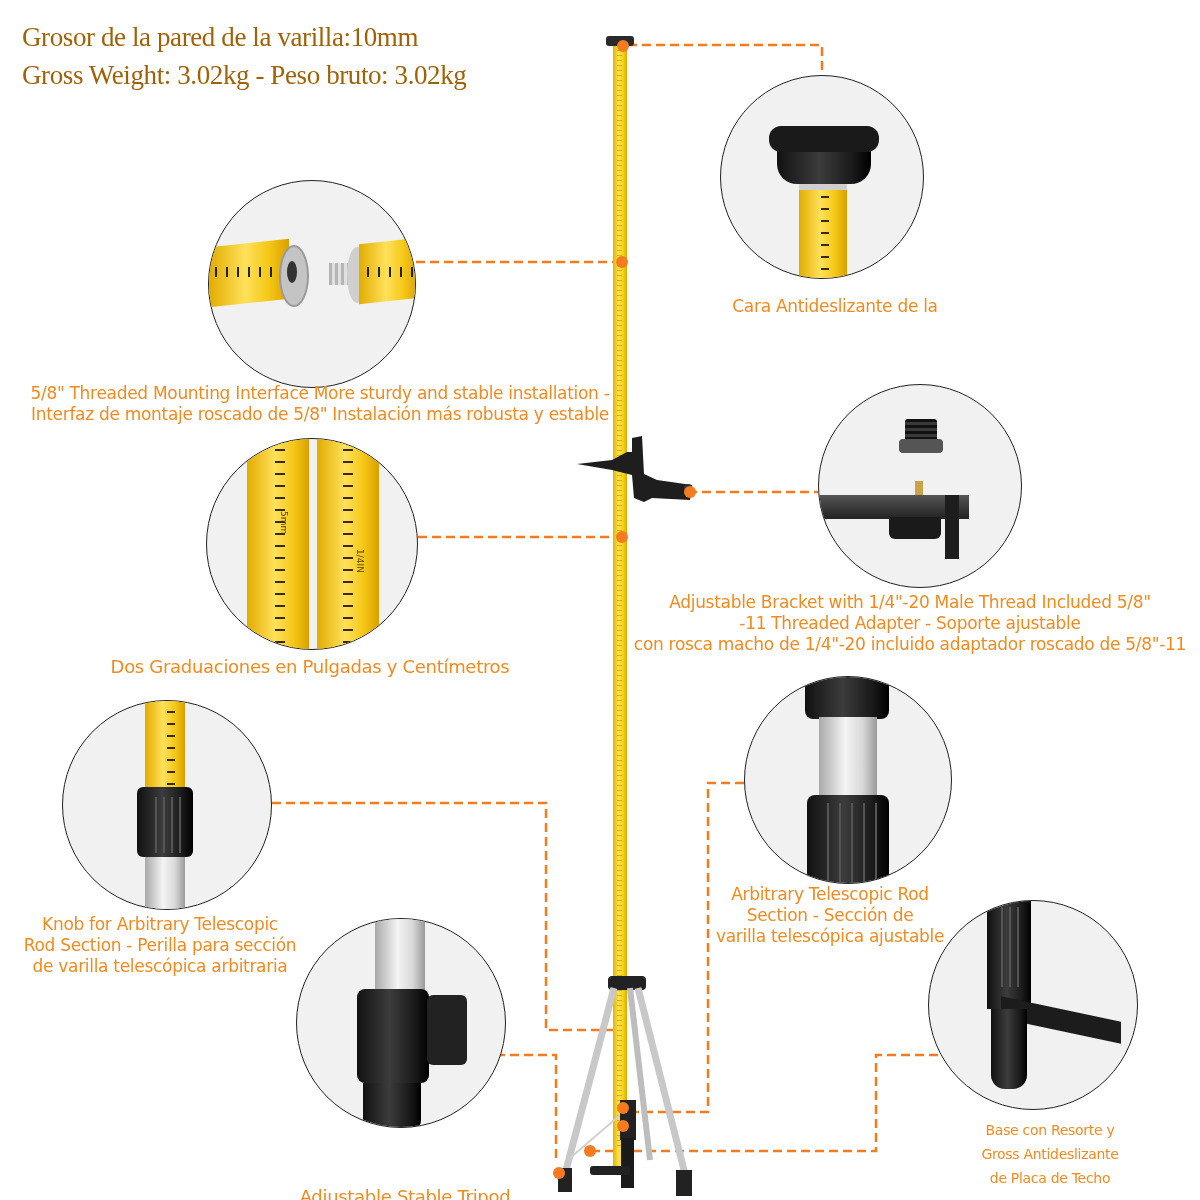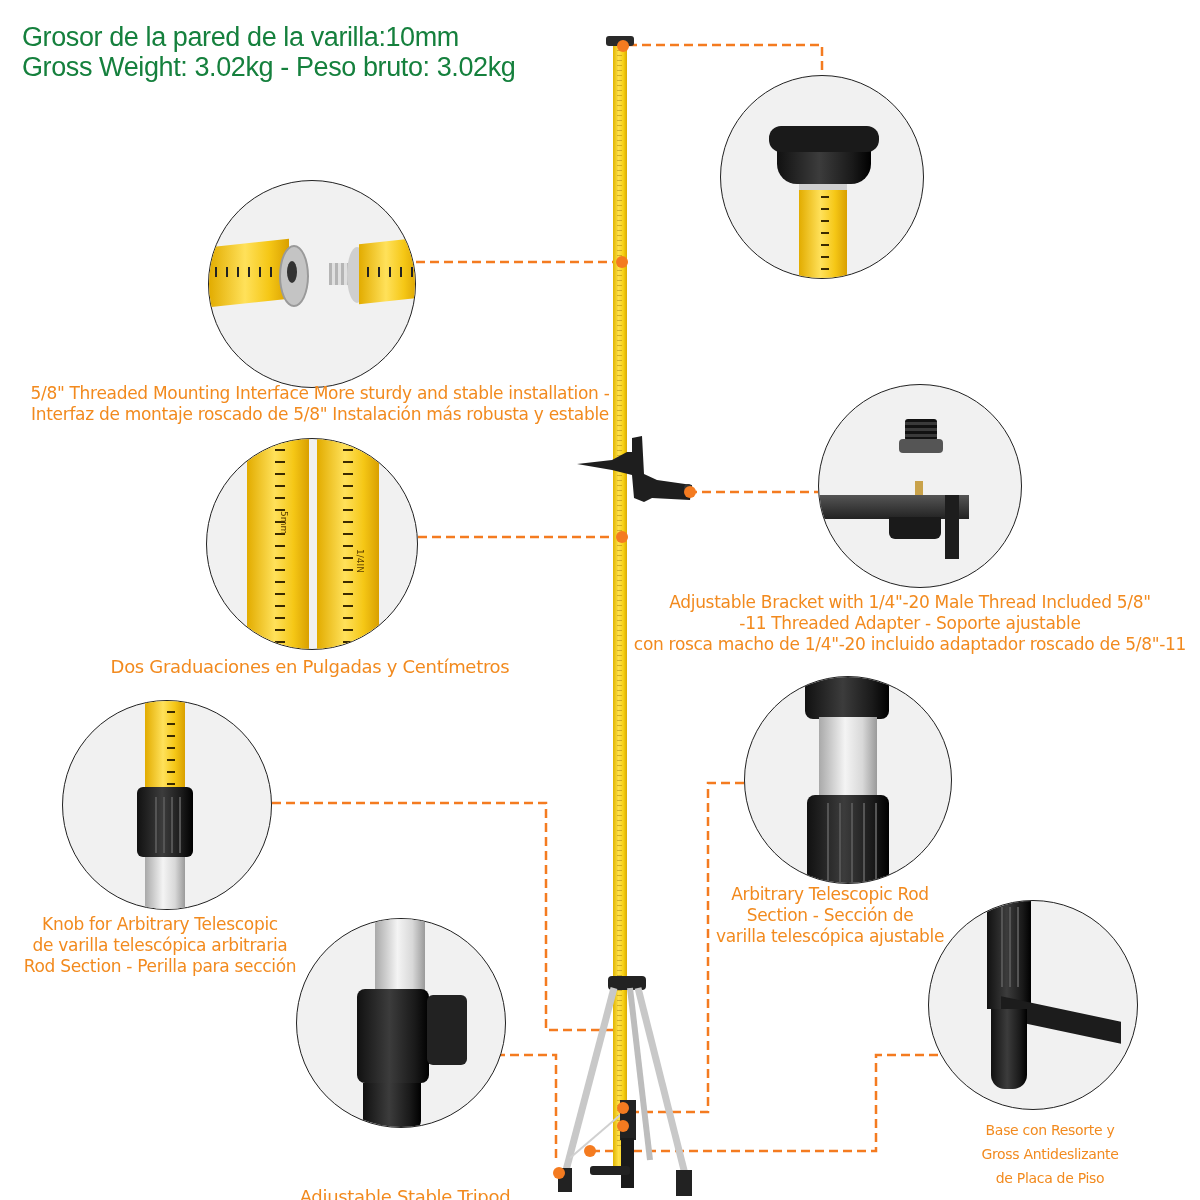--- a/index.html
+++ b/index.html
@@ -3,22 +3,22 @@
   <meta charset="utf-8">
   <style>
     html, body { margin: 0; padding: 0; }
     body {
       width: 1200px; height: 1200px; position: relative; overflow: hidden;
       background: #ffffff;
       font-family: "Liberation Sans", "DejaVu Sans", sans-serif;
     }
     .abs { position: absolute; }
     .title-line {
-      position: absolute; left: 22px; color: #15803d; font-size: 27px;
-      font-family: Liberation Sans, sans-serif; letter-spacing: -0.4px; white-space: nowrap;
+      position: absolute; left: 22px; color: #a16207; font-size: 27px;
+      font-family: Liberation Serif, serif; letter-spacing: -0.4px; white-space: nowrap;
     }
     .caption {
       position: absolute; color: #f28a1e; font-size: 17px; line-height: 21px;
       text-align: center; font-family: "DejaVu Sans", sans-serif; letter-spacing: -0.3px;
     }
     .circle {
       position: absolute; border-radius: 50%; border: 1.5px solid #222;
       background: #f1f1f1; overflow: hidden; box-sizing: border-box;
     }
     .dot { position: absolute; width: 12px; height: 12px; border-radius: 50%; background: #f47b20; }
@@ -47,21 +47,21 @@
     }
     .ticks-v {
       position: absolute;
       background: repeating-linear-gradient(180deg, #3a2a00 0 2px, transparent 2px 12px);
     }
   </style>
 </head>
 <body>
 
 <div class="title-line" style="top:22px;">Grosor de la pared de la varilla:10mm</div>
-<div class="title-line" style="top:52px;">Gross Weight: 3.02kg - Peso bruto: 3.02kg</div>
+<div class="title-line" style="top:60px;">Gross Weight: 3.02kg - Peso bruto: 3.02kg</div>
 
 <svg class="lines" width="1200" height="1200">
   <g fill="none" stroke="#f47b20" stroke-width="2.5" stroke-dasharray="9 5">
 
     <polyline points="628,45 822,45 822,75"></polyline>
 
     <polyline points="416,262 620,262"></polyline>
 
     <polyline points="688,492 818,492"></polyline>
 
@@ -110,20 +110,21 @@
 </div>
 
 <div class="circle" style="left:720px;top:75px;width:204px;height:204px;">
   <div class="tube-y" style="left:78px;top:112px;width:48px;height:100px;"></div>
   <div class="ticks-v" style="left:100px;top:120px;width:8px;height:80px;"></div>
   <div class="abs" style="left:78px;top:106px;width:48px;height:8px;background:#cfcfcf;"></div>
   <div class="black" style="left:56px;top:56px;width:94px;height:52px;border-radius:10px 10px 20px 20px;"></div>
   <div class="abs" style="left:48px;top:50px;width:110px;height:26px;background:#1a1a1a;border-radius:12px;"></div>
 </div>
 <div class="caption" style="left:690px;top:296px;width:290px;">
+  <div>Cara Antideslizante de la</div>
 </div>
 
 <div class="circle" style="left:208px;top:180px;width:208px;height:208px;">
   <div class="tube-y" style="left:0;top:62px;width:80px;height:60px;transform:skewY(-6deg);"></div>
   <div class="ticks-h" style="left:6px;top:86px;width:70px;height:10px;"></div>
   <div class="abs" style="left:70px;top:64px;width:26px;height:58px;border-radius:50%;background:#c4c4c4;border:2px solid #9a9a9a;"></div>
   <div class="abs" style="left:78px;top:80px;width:10px;height:22px;border-radius:50%;background:#333;"></div>
   <div class="abs" style="left:120px;top:82px;width:24px;height:22px;background:repeating-linear-gradient(90deg,#b5b5b5 0 3px,#e0e0e0 3px 6px);"></div>
   <div class="abs" style="left:138px;top:66px;width:20px;height:56px;border-radius:50%;background:#cfcfcf;"></div>
   <div class="tube-y" style="left:150px;top:60px;width:60px;height:60px;transform:skewY(-6deg);"></div>
@@ -162,22 +163,22 @@
 
 <div class="circle" style="left:62px;top:700px;width:210px;height:210px;">
   <div class="tube-y" style="left:82px;top:0;width:40px;height:90px;"></div>
   <div class="ticks-v" style="left:104px;top:10px;width:8px;height:80px;"></div>
   <div class="black" style="left:74px;top:86px;width:56px;height:70px;border-radius:6px;"></div>
   <div class="abs" style="left:86px;top:96px;width:32px;height:56px;background:repeating-linear-gradient(90deg,transparent 0 6px,#555 6px 8px);"></div>
   <div class="tube-g" style="left:82px;top:156px;width:40px;height:60px;"></div>
 </div>
 <div class="caption" style="left:0px;top:914px;width:320px;">
   <div>Knob for Arbitrary Telescopic</div>
+  <div>Rod Section - Perilla para sección</div>
   <div>de varilla telescópica arbitraria</div>
-  <div>Rod Section - Perilla para sección</div>
 </div>
 
 <div class="circle" style="left:744px;top:676px;width:208px;height:208px;">
   <div class="black" style="left:60px;top:0;width:84px;height:42px;border-radius:0 0 8px 8px;"></div>
   <div class="tube-g" style="left:74px;top:40px;width:58px;height:80px;"></div>
   <div class="black" style="left:62px;top:118px;width:82px;height:100px;border-radius:8px 8px 0 0;"></div>
   <div class="abs" style="left:72px;top:126px;width:60px;height:80px;background:repeating-linear-gradient(90deg,transparent 0 10px,#555 10px 12px);"></div>
 </div>
 <div class="caption" style="left:700px;top:884px;width:260px;">
   <div>Arbitrary Telescopic Rod</div>
@@ -198,14 +199,14 @@
 
 <div class="circle" style="left:928px;top:900px;width:210px;height:210px;">
   <div class="black" style="left:58px;top:0;width:44px;height:108px;"></div>
   <div class="abs" style="left:66px;top:6px;width:28px;height:80px;background:repeating-linear-gradient(90deg,transparent 0 6px,#555 6px 8px);"></div>
   <div class="abs" style="left:72px;top:108px;width:120px;height:22px;background:#1c1c1c;transform:skewY(12deg);"></div>
   <div class="black" style="left:62px;top:108px;width:36px;height:80px;border-radius:0 0 14px 14px;"></div>
 </div>
 <div class="caption" style="left:920px;top:1118px;width:260px;font-size:14px;line-height:24px;">
   <div>Base con Resorte y</div>
   <div>Gross Antideslizante</div>
-  <div>de Placa de Piso</div>
+  <div>de Placa de Techo</div>
 </div>
 
 </body></html>

